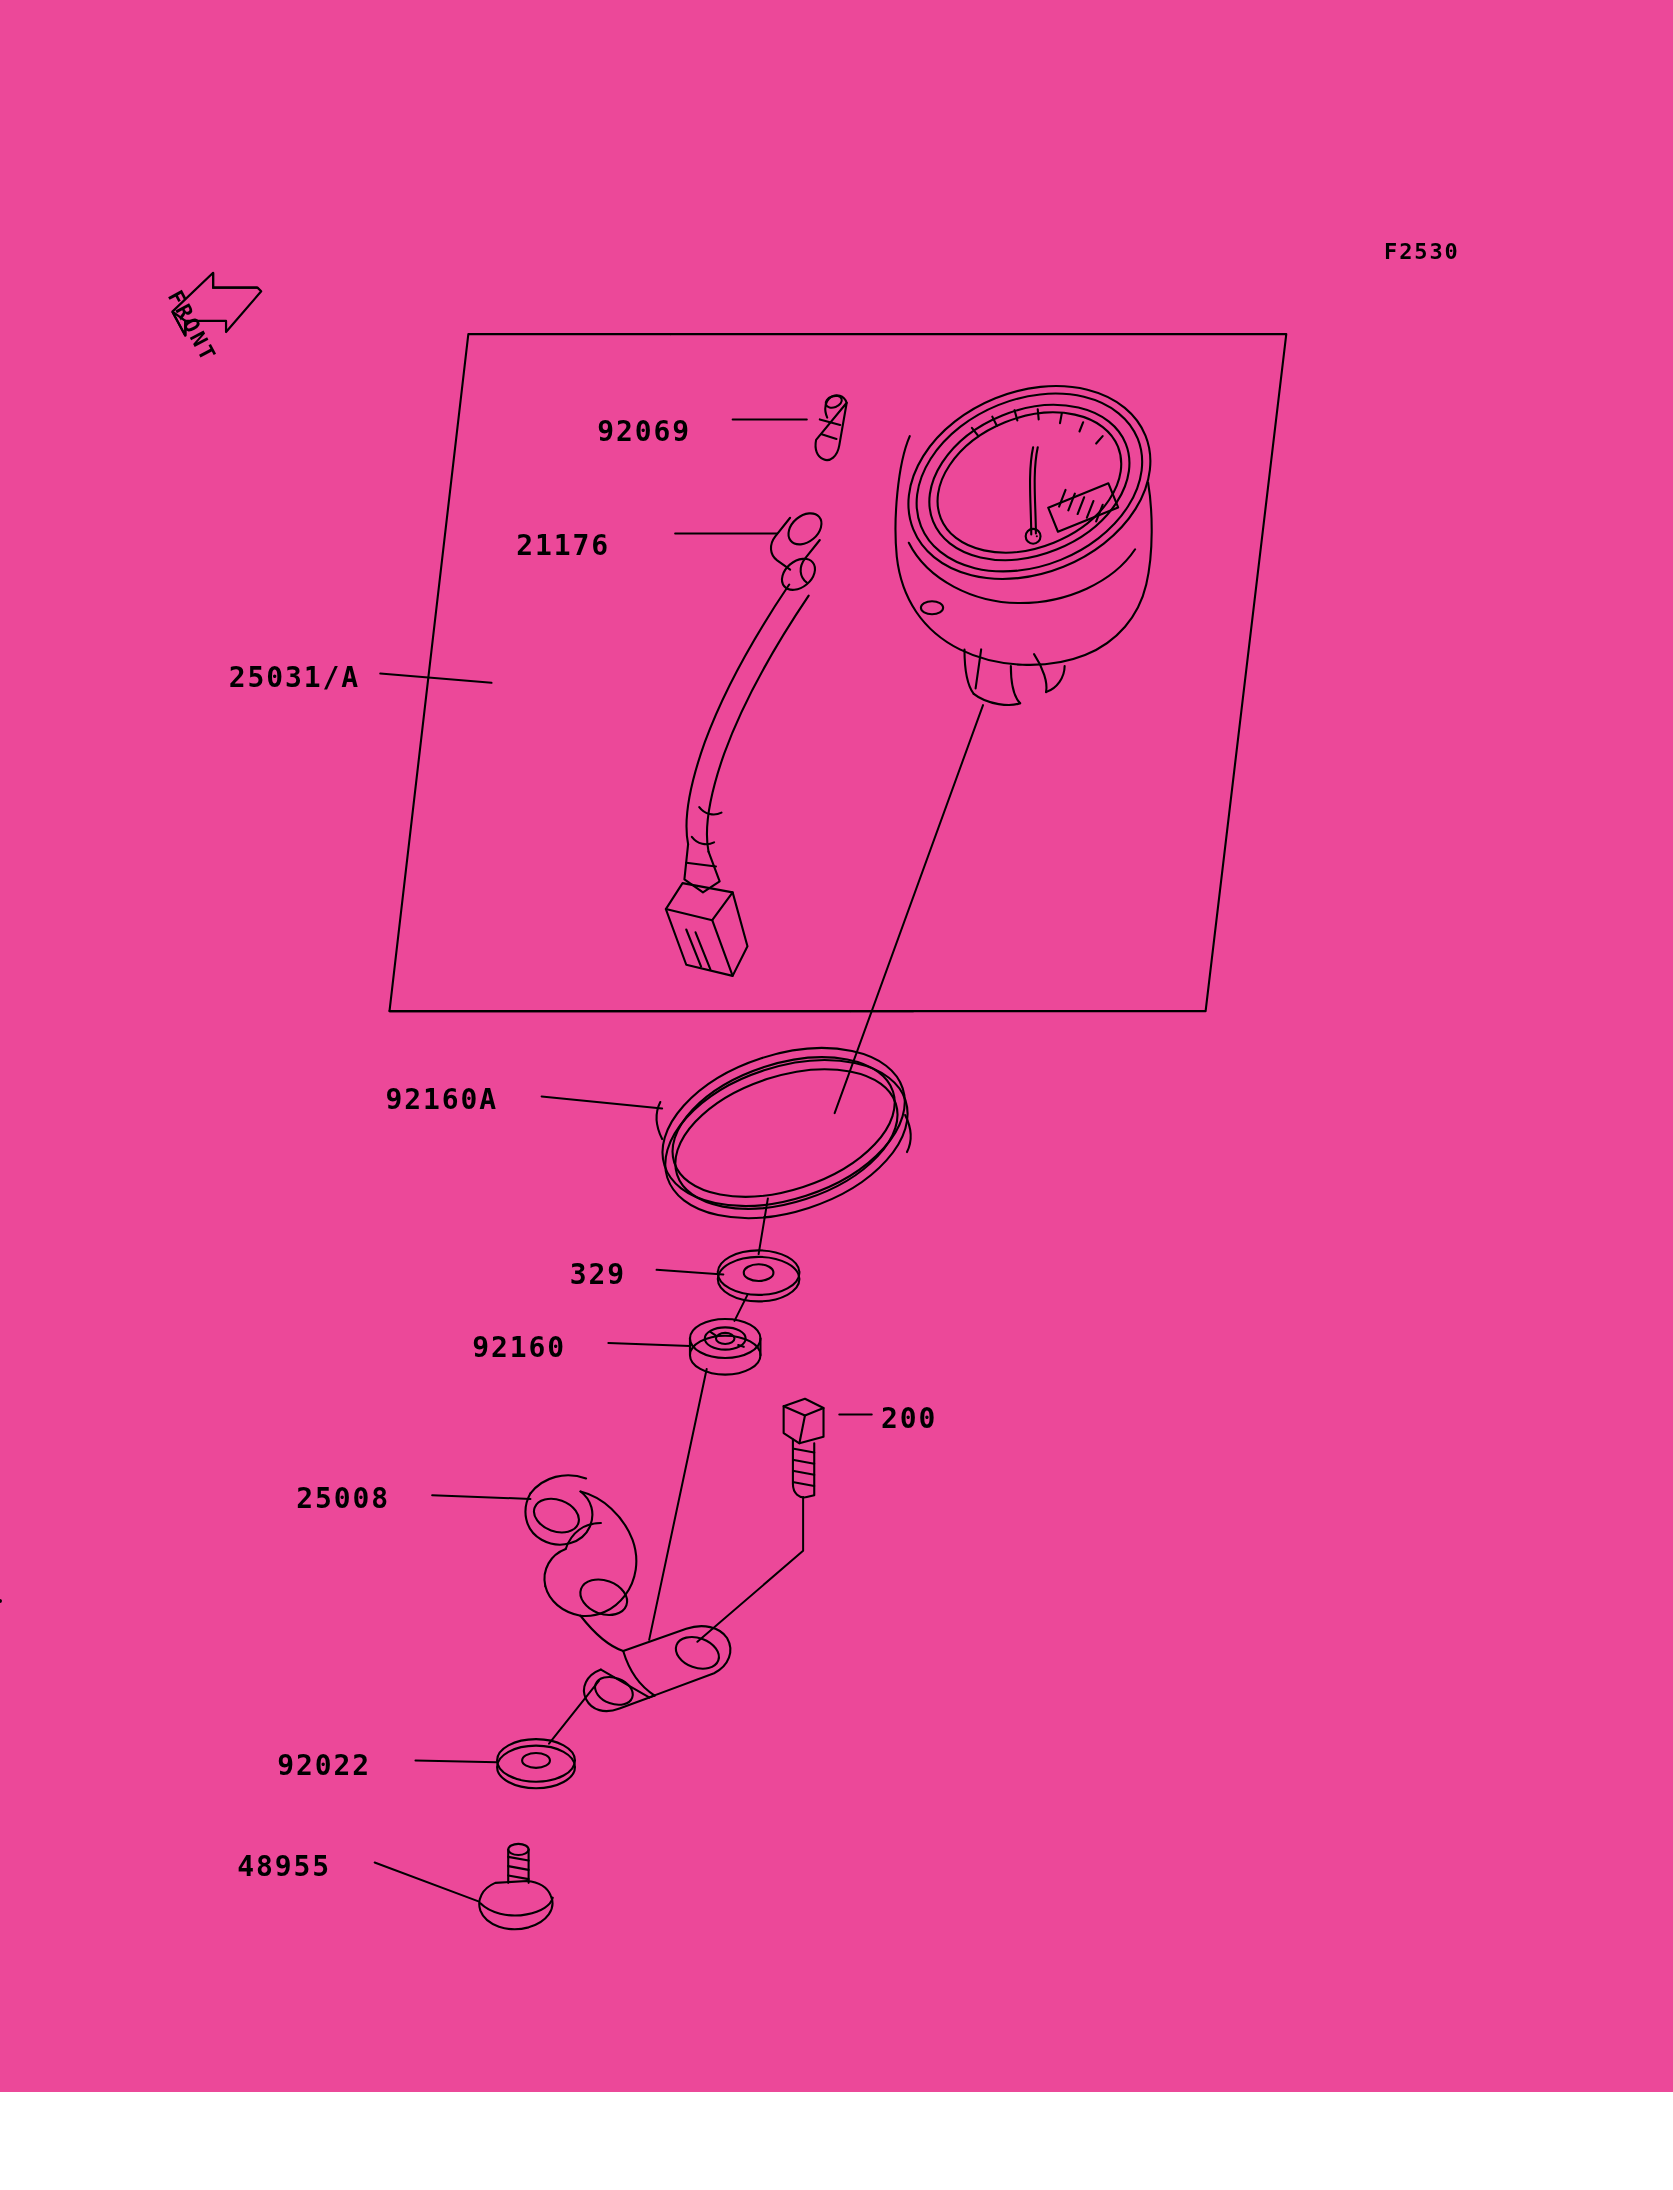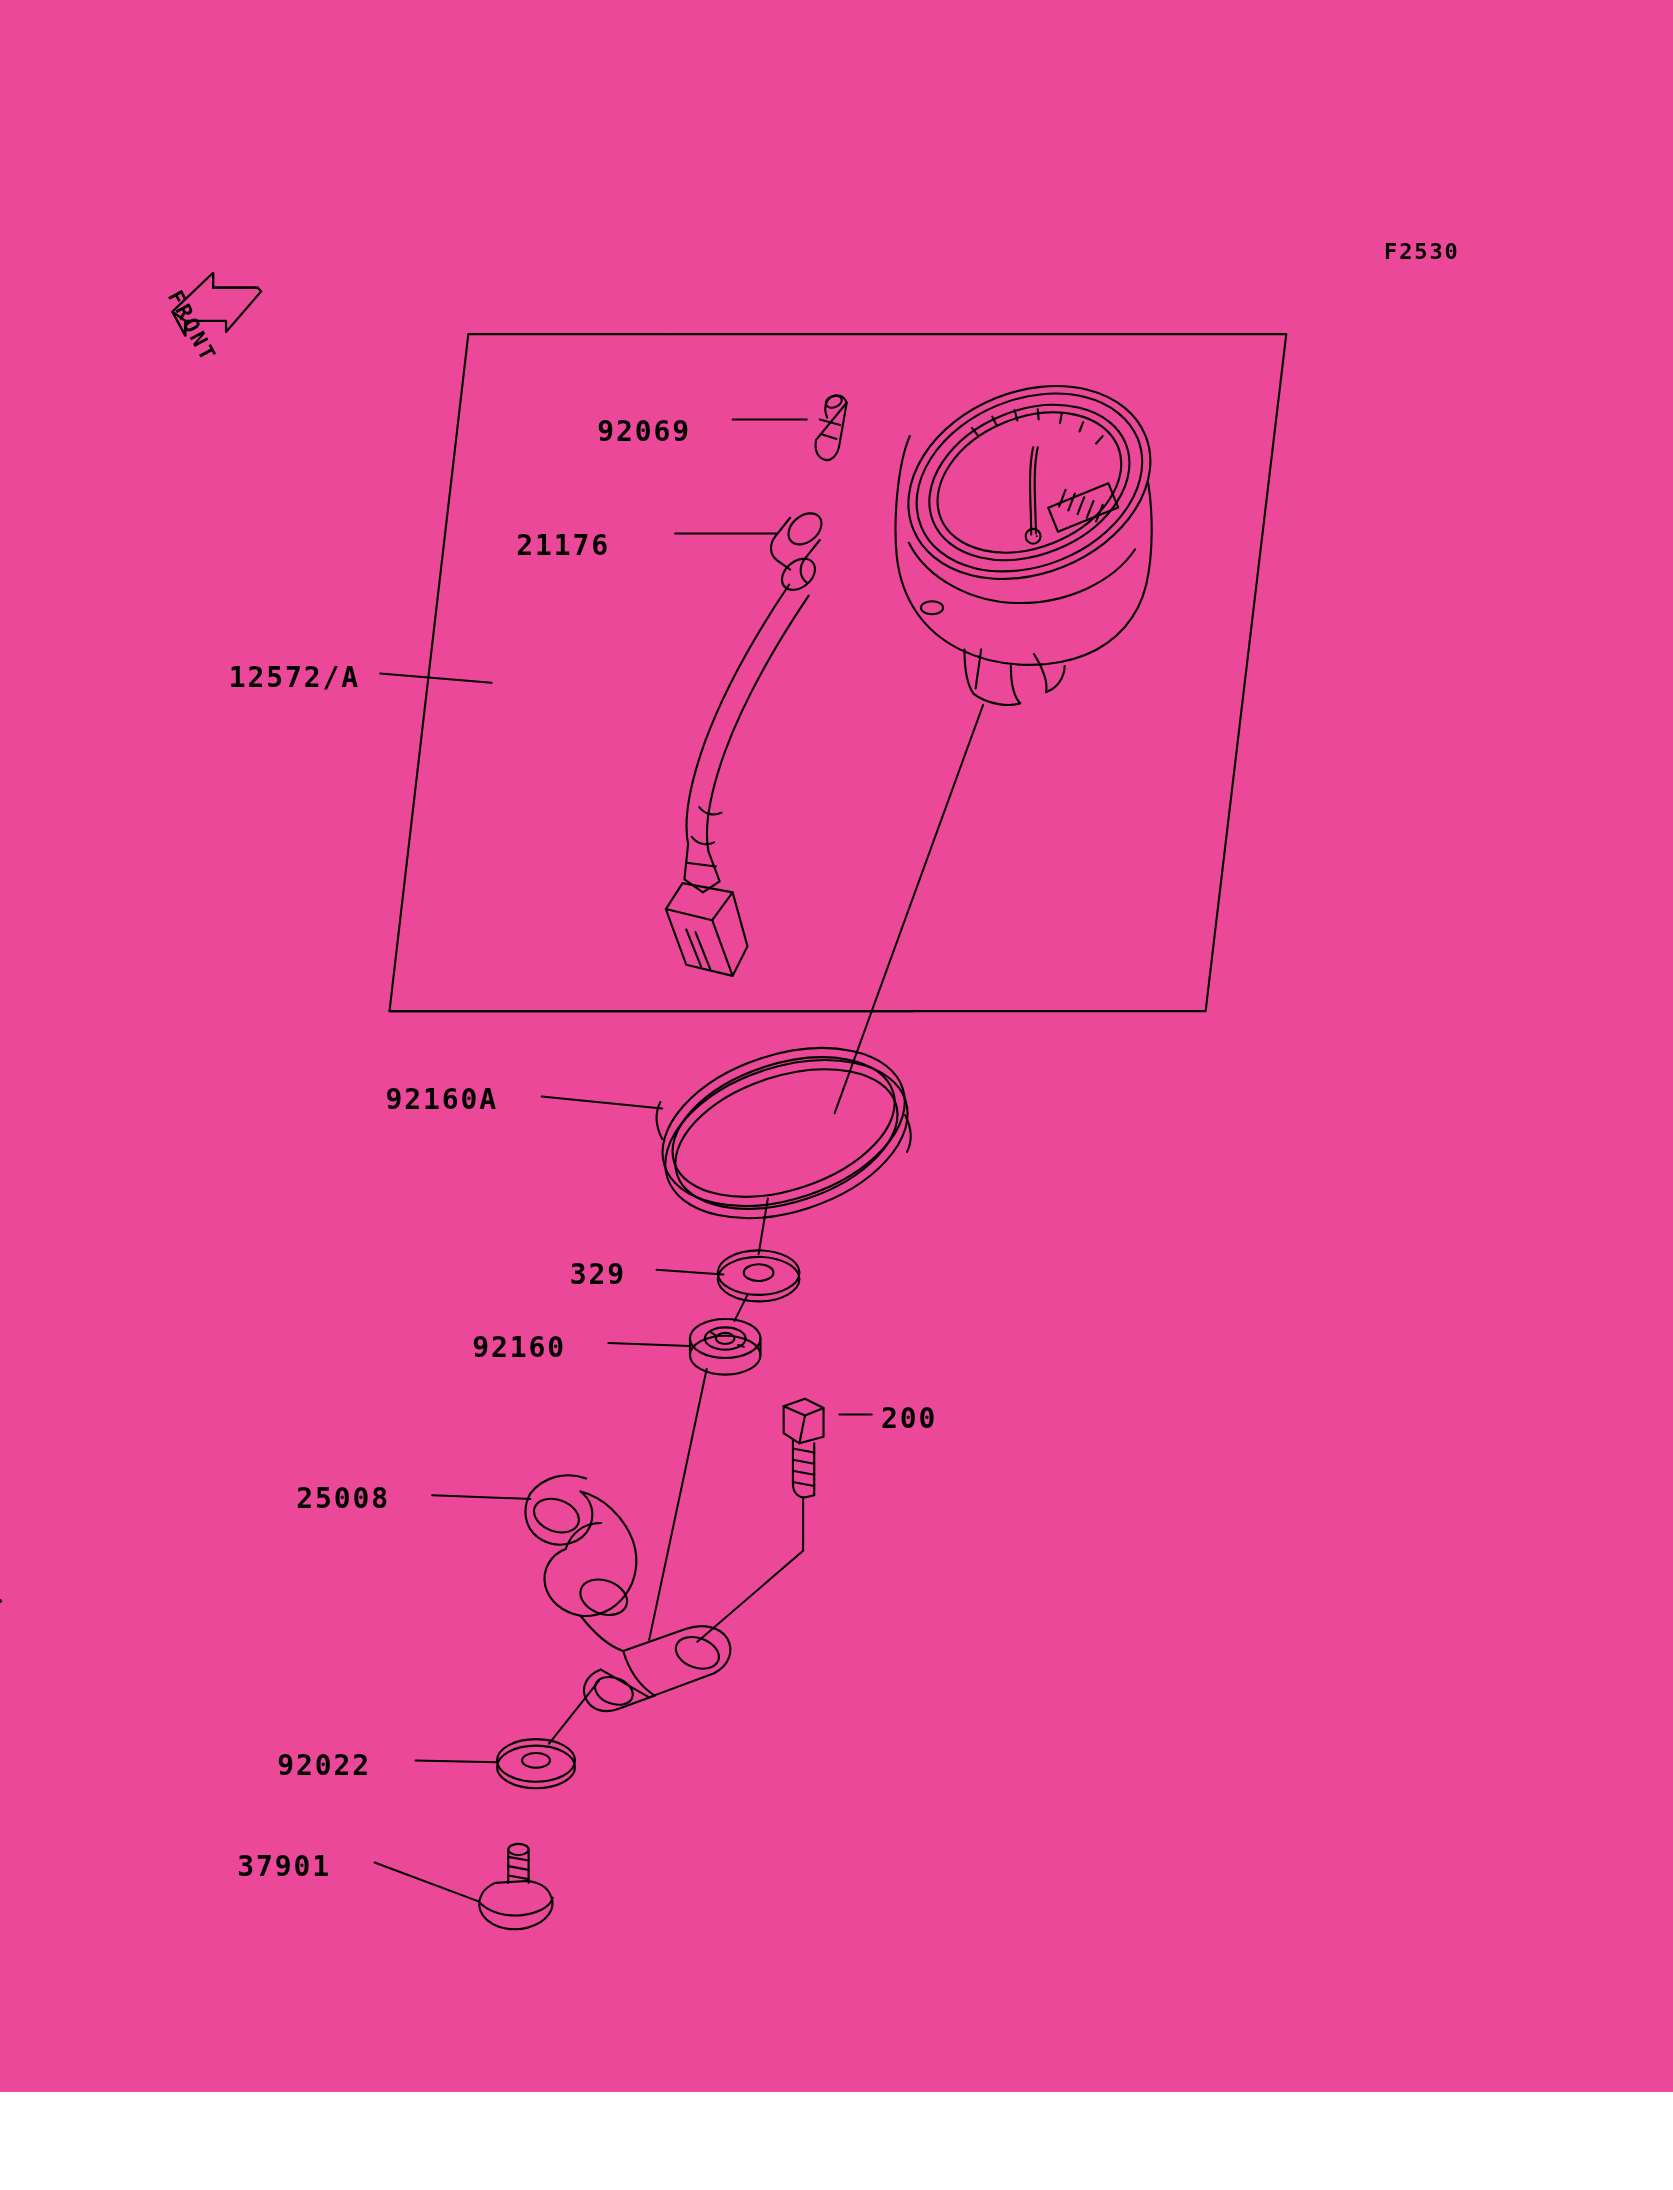--- a/index.html
+++ b/index.html
@@ -256,23 +256,23 @@
         <path d="M866,1614 L866,1672 L752,1770"></path>
 
         <path d="M592,1880 L646,1812"></path>
       </g>
 
     </g>
   </svg>
 
   <div class="label right" style="left:487px;top:415px;width:204px">92069</div>
   <div class="label right" style="left:406px;top:529px;width:204px">21176</div>
-  <div class="label right" style="left:137px;top:661px;width:223px">12572/A</div>
+  <div class="label right" style="left:137px;top:661px;width:223px">25031/A</div>
   <div class="label right" style="left:294px;top:1083px;width:204px">92160A</div>
   <div class="label right" style="left:459px;top:1258px;width:167px">329</div>
   <div class="label right" style="left:362px;top:1331px;width:204px">92160</div>
   <div class="label" style="left:881px;top:1402px">200</div>
   <div class="label right" style="left:186px;top:1482px;width:204px">25008</div>
   <div class="label right" style="left:167px;top:1749px;width:204px">92022</div>
-  <div class="label right" style="left:127px;top:1850px;width:204px">37901</div>
+  <div class="label right" style="left:127px;top:1850px;width:204px">48955</div>
 
 </div>
 
 
 </body></html>

